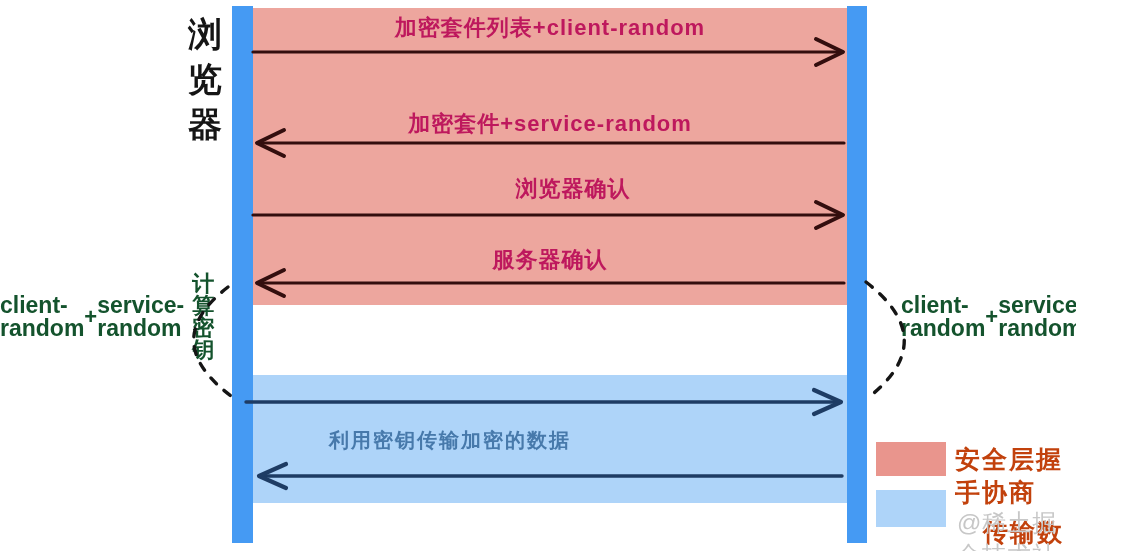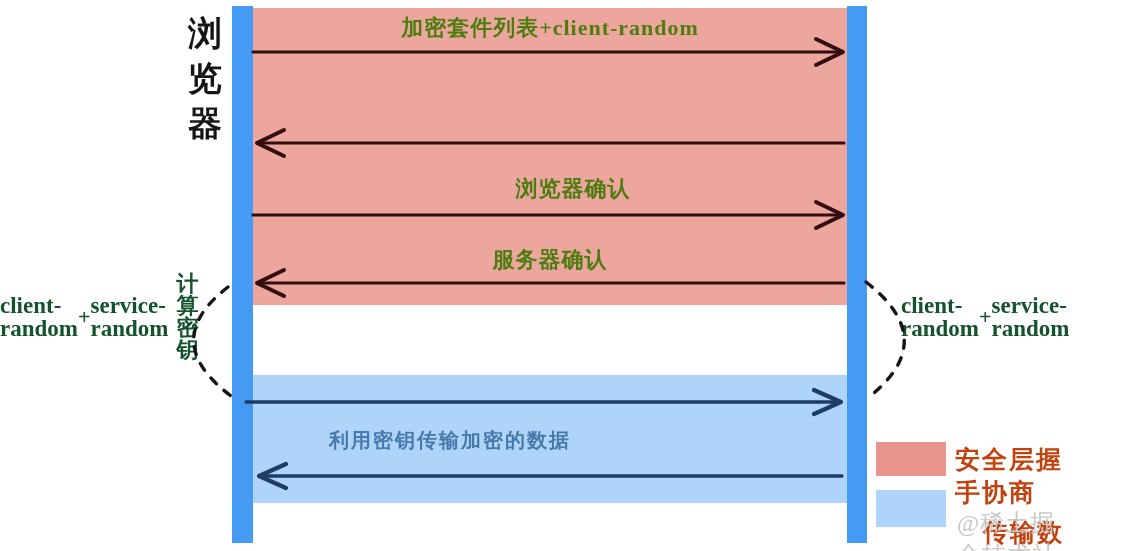--- a/index.html
+++ b/index.html
@@ -1,28 +1,28 @@
 <!DOCTYPE html>
 <html><head>
 <meta charset="utf-8">
 <style>
   html,body{margin:0;padding:0;background:#fff;}
   #stage{
     position:relative;width:1076px;height:551px;background:#ffffff;
-    font-family:Liberation Serif, serif;overflow:hidden;
+    font-family:Liberation Sans, sans-serif;overflow:hidden;
   }
   .lifeline{position:absolute;top:6px;height:537px;width:21px;background:#459af3;}
   .region{position:absolute;left:253px;width:594px;}
   .actor{
     position:absolute;width:48px;font-size:34px;font-weight:600;color:#151515;
     line-height:1.32;text-align:center;word-break:break-all;
   }
   .msg-label{
     position:absolute;left:253px;width:594px;text-align:center;
-    font-size:22px;font-weight:600;color:#4d7c0f;letter-spacing:1px;
+    font-size:22px;font-weight:600;color:#be185d;letter-spacing:1px;
   }
   .data-label{
     position:absolute;left:253px;width:394px;text-align:center;
     font-size:20px;font-weight:600;color:#4779ab;letter-spacing:2px;
   }
   .note{
     position:absolute;width:200px;display:flex;flex-direction:row;
     align-items:center;row-gap:11px;color:#14532d;
   }
   .note .lat{font-size:23px;font-weight:700;line-height:1;}
@@ -42,20 +42,21 @@
 
   <div class="region" style="top: 8px; height: 297px; background: rgb(237, 166, 158);"></div>
   <div class="region" style="top: 375px; height: 128px; background: rgb(174, 212, 249);"></div>
 
   <div class="lifeline" style="left: 232px; background: rgb(69, 154, 243);"></div>
   <div class="lifeline" style="left: 847px; width: 20px; background: rgb(69, 154, 243);"></div>
 
   <div class="actor" style="left:181px;top:12px;">浏览器</div>
 
   <div class="msg-label" style="top:13px;">加密套件列表+client-random</div>
+  <div class="msg-label" style="top:109px;">加密套件+service-random</div>
   <div class="msg-label" style="top:174px;padding-left:23px;">浏览器确认</div>
   <div class="msg-label" style="top:245px;">服务器确认</div>
 
   <div class="data-label" style="top:427px;">利用密钥传输加密的数据</div>
 
   <div class="note" style="left:0px;top:273px;">
     <div class="lat">client-random</div>
     <div class="plus">+</div>
     <div class="lat">service-random</div>
     <div class="cjk">计算密钥</div>

